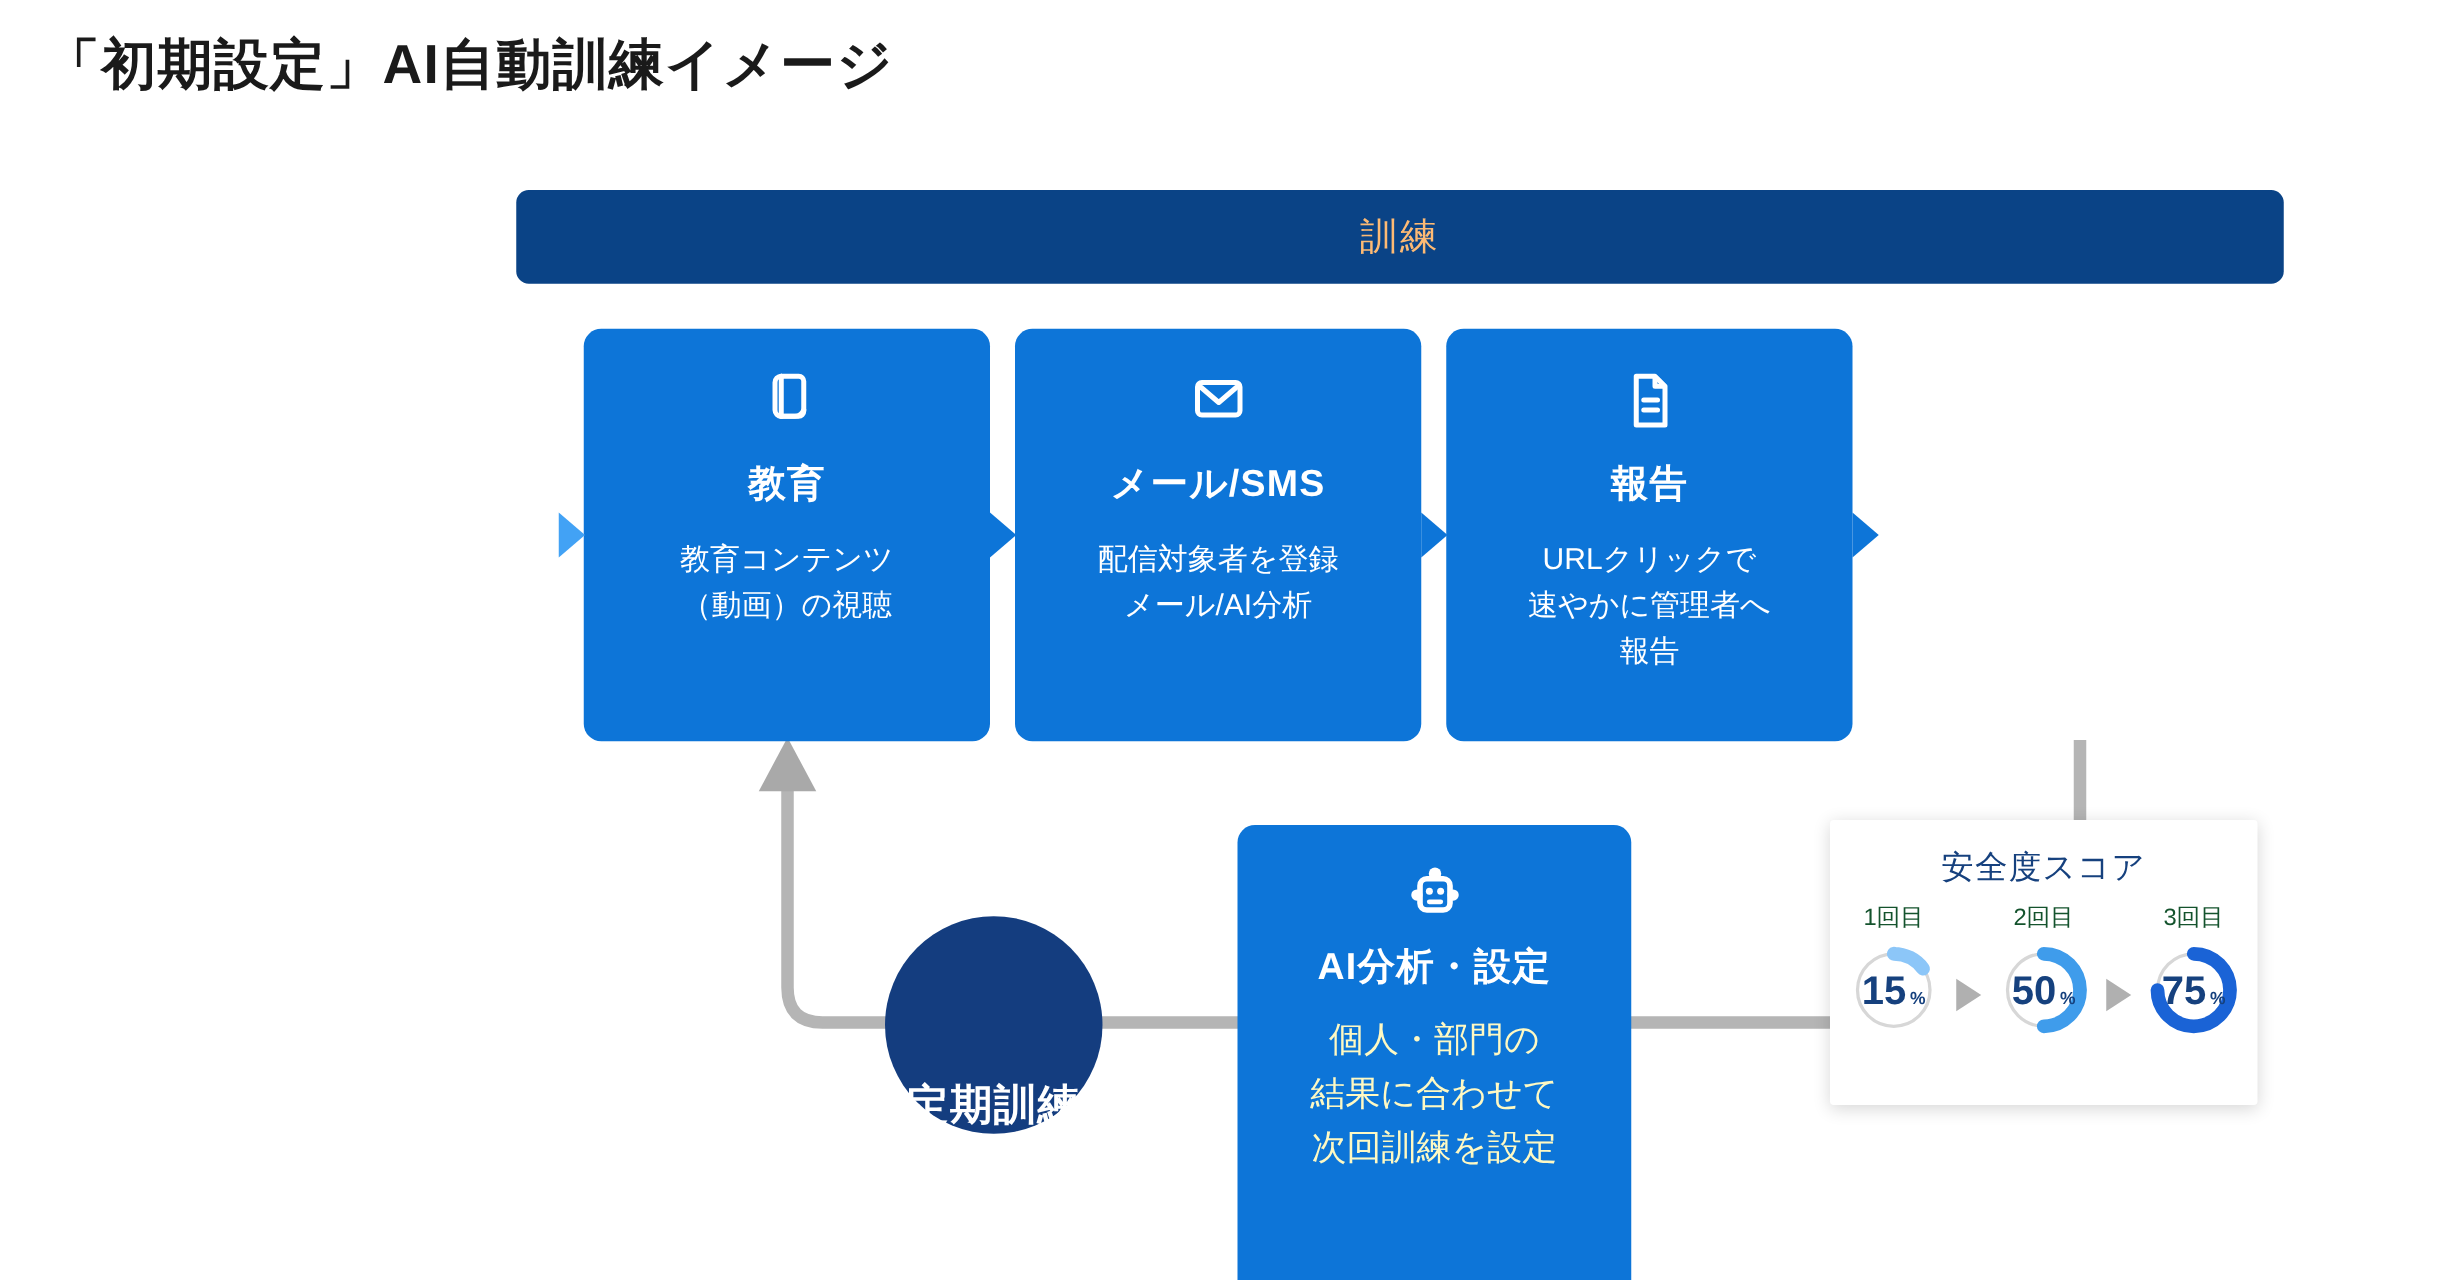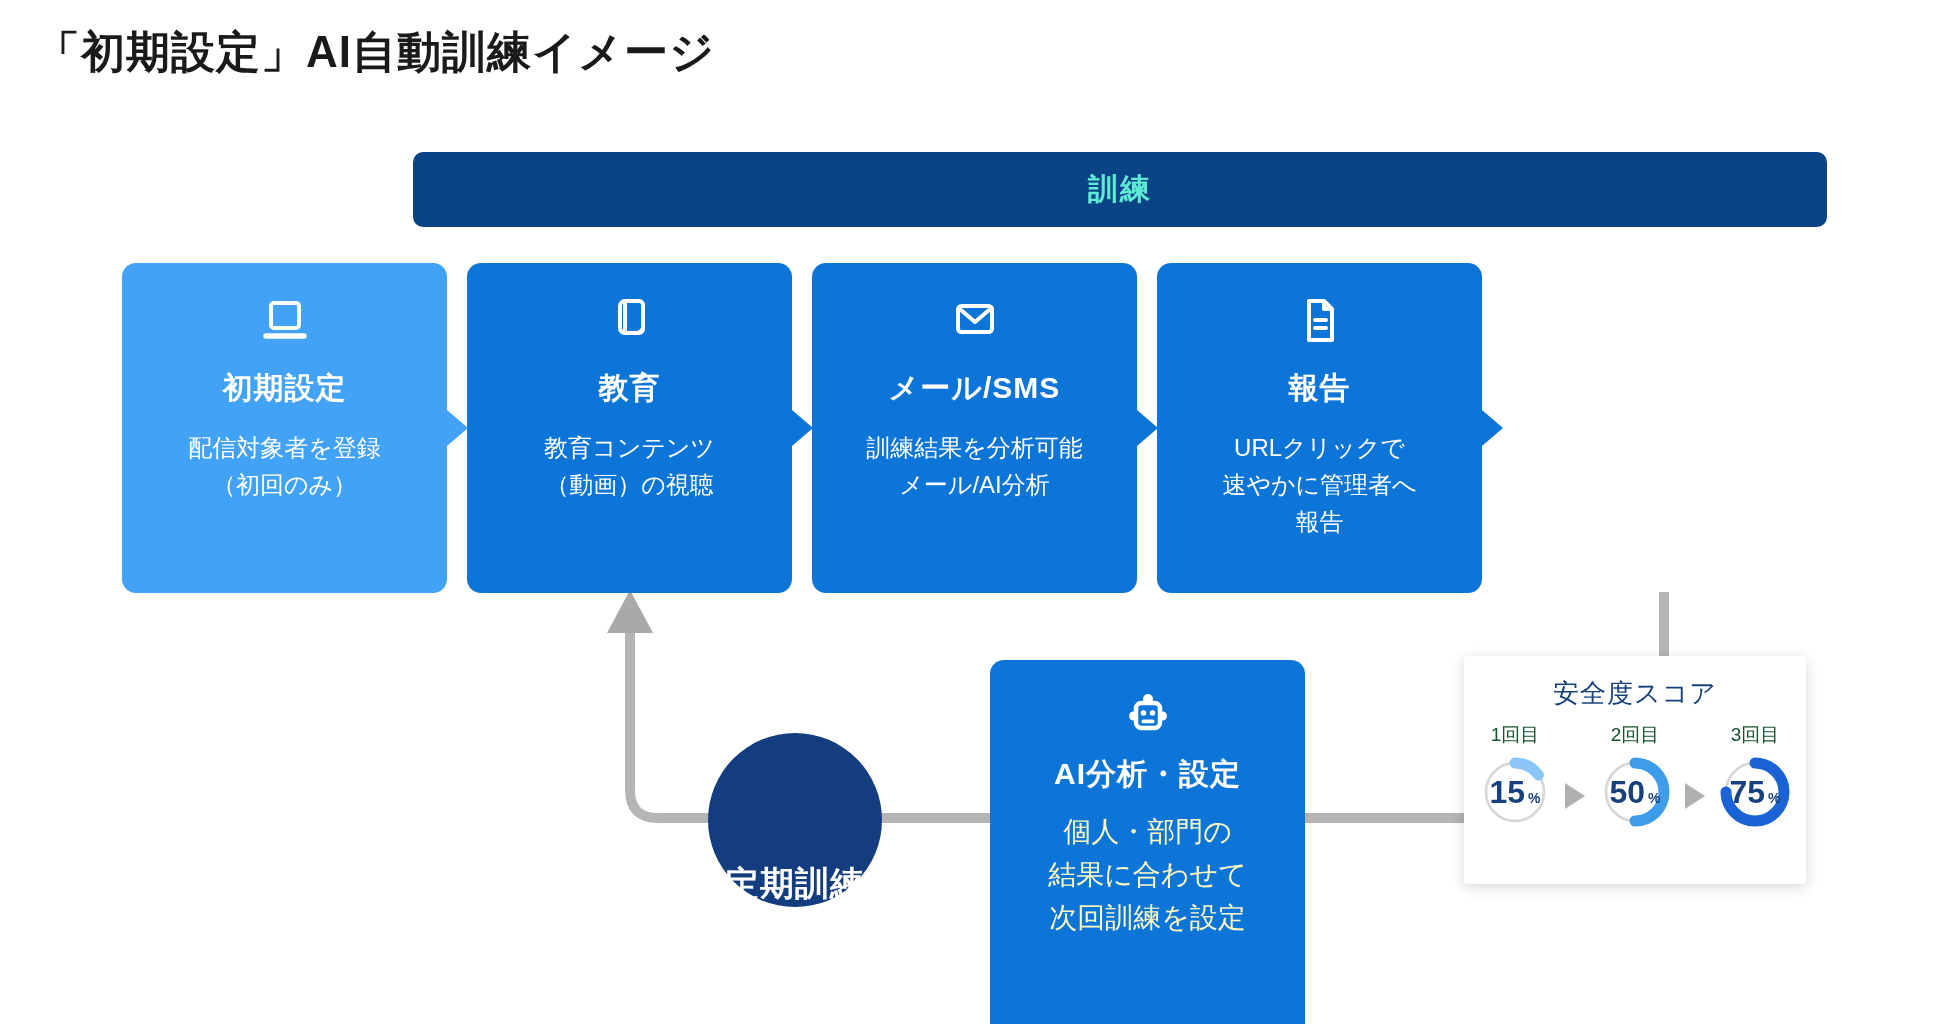--- a/index.html
+++ b/index.html
@@ -4,21 +4,21 @@
 <style>
   html,body{margin:0;padding:0;background:#ffffff;}
   body{font-family:"Liberation Sans","DejaVu Sans",sans-serif;}
   .stage{position:relative;width:1950px;height:1024px;background:#fff;overflow:hidden;}
 
   .page-title{position:absolute;left:36px;top:24px;font-size:44px;line-height:56px;
     font-weight:800;color:#1a1a1a;letter-spacing:1px;margin:0;}
 
   .training-bar{position:absolute;left:413px;top:152px;width:1414px;height:75px;
     background:#0a4386;border-radius:10px;display:flex;align-items:center;justify-content:center;}
-  .training-bar .bar-label{color:#5eead4;font-size:30px;font-weight:700;letter-spacing:2px;}
+  .training-bar .bar-label{color:#fdba74;font-size:30px;font-weight:400;letter-spacing:2px;}
 
   
   .connectors{position:absolute;left:0;top:0;z-index:1;}
 
   .step{position:absolute;top:263px;width:325px;height:330px;background:#0d75d8;
     border-radius:14px;z-index:2;display:flex;flex-direction:column;align-items:center;
     padding-top:30px;box-sizing:border-box;text-align:center;}
   .step.light{background:#42a2f5;}
   .s0{left:122px;} .s1{left:467px;} .s2{left:812px;} .s3{left:1157px;} .s4{left:1502px;}
   .step-icon{height:56px;margin-bottom:22px;}
@@ -69,49 +69,40 @@
   <div class="training-bar">
     <span class="bar-label">訓練</span>
   </div>
 
   <svg class="connectors" width="1950" height="1024" viewBox="0 0 1950 1024">
     <path d="M 630 630 L 630 790 Q 630 818 658 818 L 1464 818" fill="none" stroke="#b5b5b5" stroke-width="10"></path>
     <polygon points="630,590 653,633 607,633" fill="#a9a9a9"></polygon>
     <path d="M 1664 592 L 1664 660" fill="none" stroke="#b5b5b5" stroke-width="10"></path>
   </svg>
 
-  <div class="step light s0">
-    <svg class="step-icon icon-svg" width="56" height="56" viewBox="0 0 56 56">
-      <rect x="14" y="10" width="28" height="25" rx="3" fill="none" stroke="#fff" stroke-width="4"></rect>
-      <line x1="9" y1="43" x2="47" y2="43" stroke="#fff" stroke-width="5.5" stroke-linecap="round"></line>
-    </svg>
-    <div class="step-title">初期設定</div>
-    <div class="step-line">配信対象者を登録</div>
-    <div class="step-line">（初回のみ）</div>
-  </div>
 
   <div class="step s1">
     <svg class="step-icon icon-svg" width="56" height="56" viewBox="0 0 56 56">
       <path d="M23 8 h14 a4 4 0 0 1 4 4 v24 a4 4 0 0 1 -4 4 h-14" fill="none" stroke="#fff" stroke-width="4" stroke-linecap="round"></path>
       <path d="M23 8 a5 5 0 0 0 -5 5 v22 a5 5 0 0 0 5 5" fill="none" stroke="#fff" stroke-width="4" stroke-linecap="round"></path>
       <path d="M23 8 v32" stroke="#fff" stroke-width="4" stroke-linecap="round"></path>
       <path d="M23 40 h11 q5 0 7 -5" fill="none" stroke="#fff" stroke-width="4" stroke-linecap="round"></path>
     </svg>
     <div class="step-title">教育</div>
     <div class="step-line">教育コンテンツ</div>
     <div class="step-line">（動画）の視聴</div>
   </div>
 
   <div class="step s2">
     <svg class="step-icon icon-svg" width="56" height="56" viewBox="0 0 56 56">
       <rect x="11" y="13" width="34" height="26" rx="3.5" fill="none" stroke="#fff" stroke-width="4"></rect>
       <polyline points="14,17 28,29 42,17" fill="none" stroke="#fff" stroke-width="4" stroke-linecap="round" stroke-linejoin="round"></polyline>
     </svg>
     <div class="step-title">メール/SMS</div>
-    <div class="step-line">訓練結果を分析可能</div>
+    <div class="step-line">配信対象者を登録</div>
     <div class="step-line">メール/AI分析</div>
   </div>
 
   <div class="step s3">
     <svg class="step-icon icon-svg" width="56" height="56" viewBox="0 0 56 56">
       <path d="M17 8 h15 l8 8 v31 h-23 z" fill="none" stroke="#fff" stroke-width="4" stroke-linejoin="round"></path>
       <path d="M32 8 v8 h8" fill="none" stroke="#fff" stroke-width="4" stroke-linejoin="round"></path>
       <line x1="23" y1="27" x2="34" y2="27" stroke="#fff" stroke-width="4" stroke-linecap="round"></line>
       <line x1="23" y1="35" x2="34" y2="35" stroke="#fff" stroke-width="4" stroke-linecap="round"></line>
     </svg>

